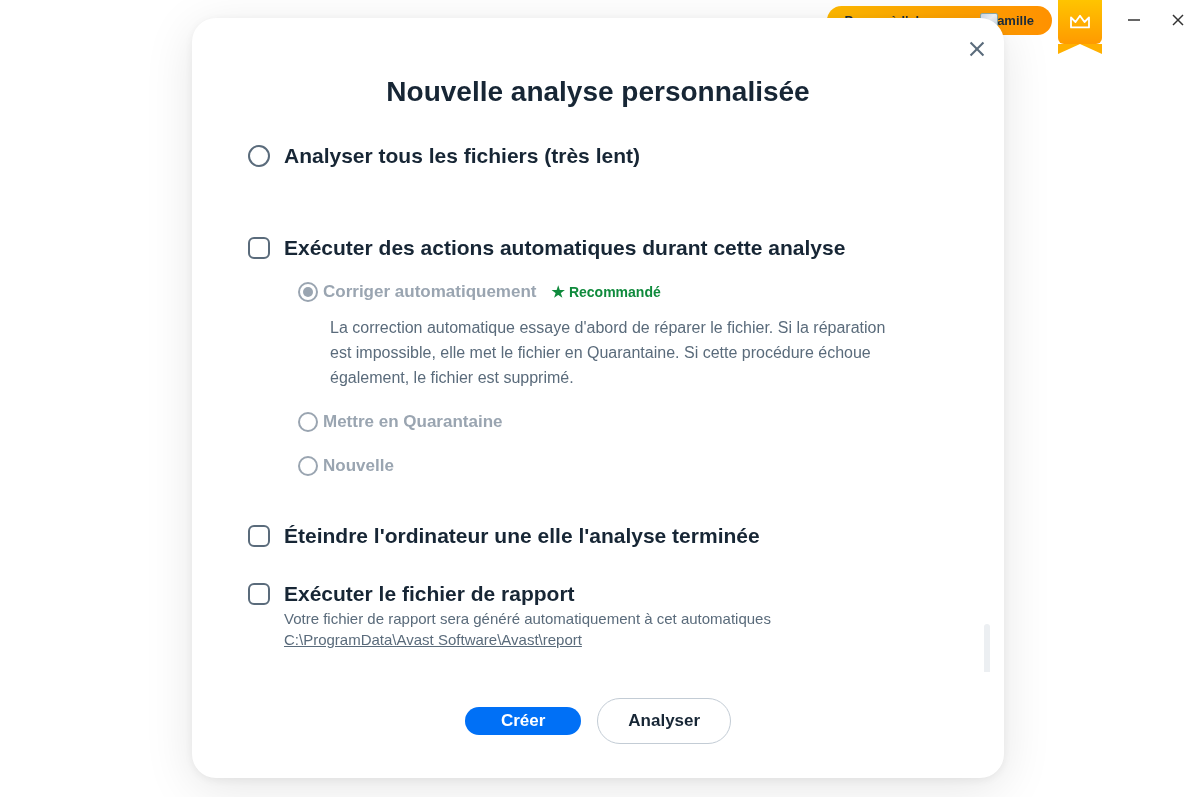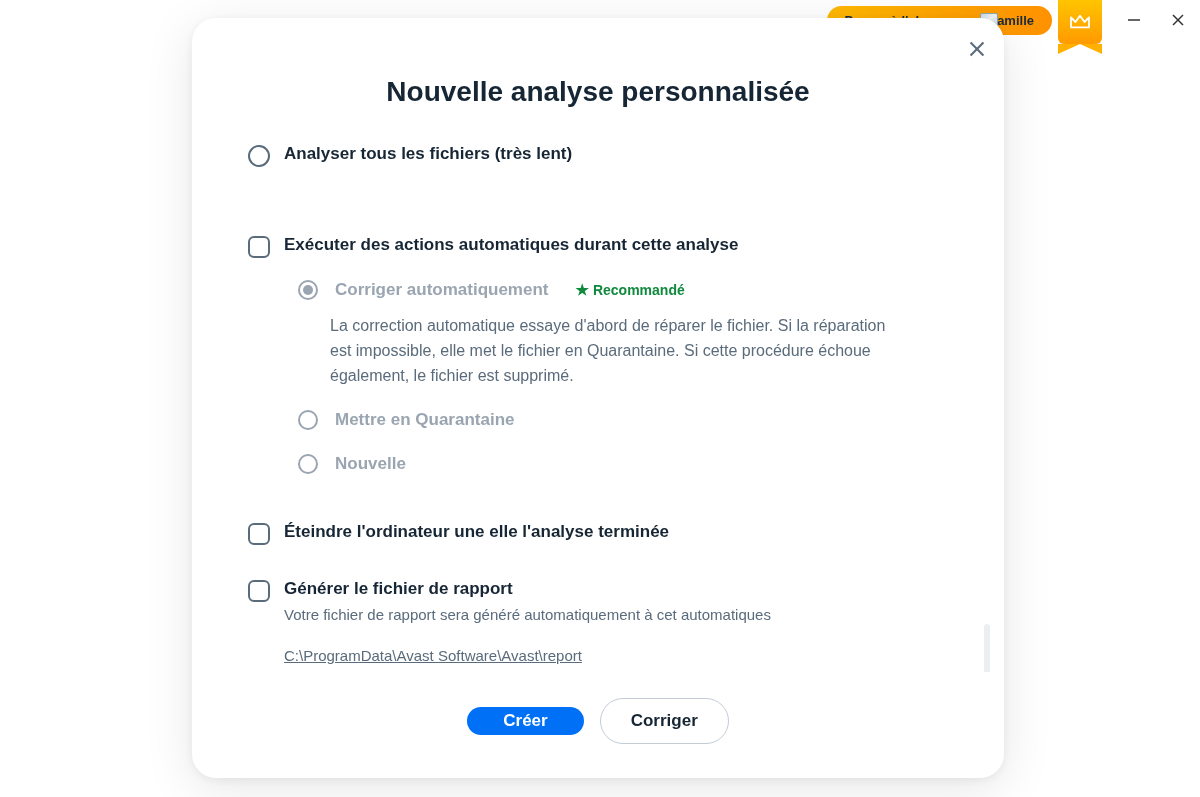--- a/index.html
+++ b/index.html
@@ -161,50 +161,49 @@
     border-radius: 6px;
     flex: 0 0 auto;
     cursor: pointer;
     background: #fff;
     margin-top: 1px;
   }
   .check.round {
     border-radius: 50%;
   }
   .opt-label {
-    font-size: 17px;
+    font-size: 21px;
     font-weight: 700;
     color: #172635;
     padding-top: 0px;
   }
   .sub-block {
     margin-left: 36px;
     margin-top: -4px;
     margin-bottom: 8px;
   }
   .sub-text {
     font-size: 15px;
     color: #5a6b7b;
     line-height: 1.5;
   }
   .sub-link {
     font-size: 15px;
     color: #5a6b7b;
     text-decoration: underline;
     cursor: pointer;
     display: inline-block;
-    margin-top: 20px;
   }
   .radio-group {
     margin-left: 50px;
     margin-top: 20px;
   }
   .radio-row {
     display: flex;
-    gap: 17px;
+    gap: 5px;
     margin-bottom: 14px;
   }
   .radio {
     width: 20px;
     height: 20px;
     border: 2px solid #9aa5b1;
     border-radius: 50%;
     flex: 0 0 auto;
     cursor: pointer;
     position: relative;
@@ -359,27 +358,27 @@
 
     <div class="opt-row">
       <div class="check"></div>
       <div class="opt-label">Éteindre l'ordinateur une elle l'analyse terminée</div>
     </div>
 
     <div style="height:12px"></div>
 
     <div class="opt-row" style="margin-bottom:6px">
       <div class="check"></div>
-      <div class="opt-label">Générer le fichier de rapport</div>
+      <div class="opt-label">Exécuter le fichier de rapport</div>
     </div>
     <div class="sub-block">
       <div class="sub-text">Votre fichier de rapport sera généré automatiquement à cet automatiques</div>
       <span class="sub-link">C:\ProgramData\Avast Software\Avast\report</span>
     </div>
 
     <div class="scrollbar-track"></div>
   </div>
 
   <div class="footer">
     <button class="btn-primary">Créer</button>
-    <button class="btn-secondary">Corriger</button>
+    <button class="btn-secondary">Analyser</button>
   </div>
 </div>
 
 </body></html>

